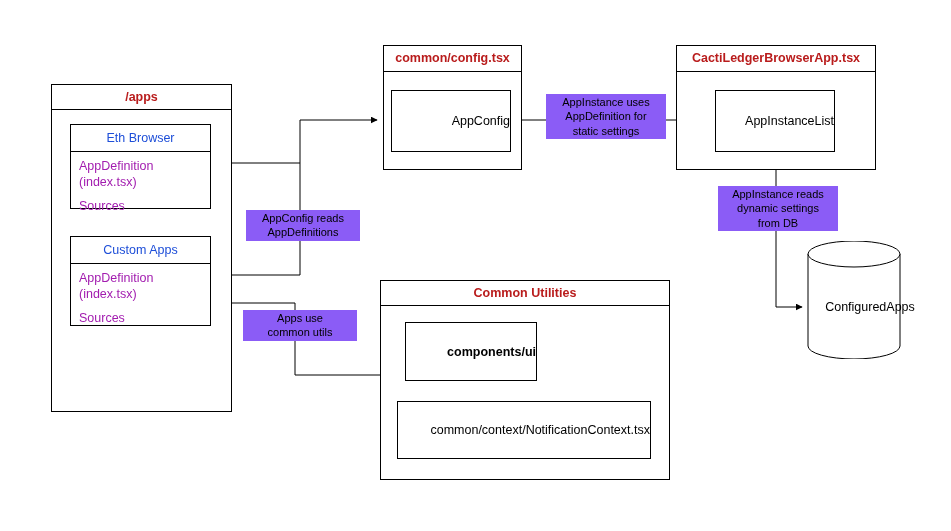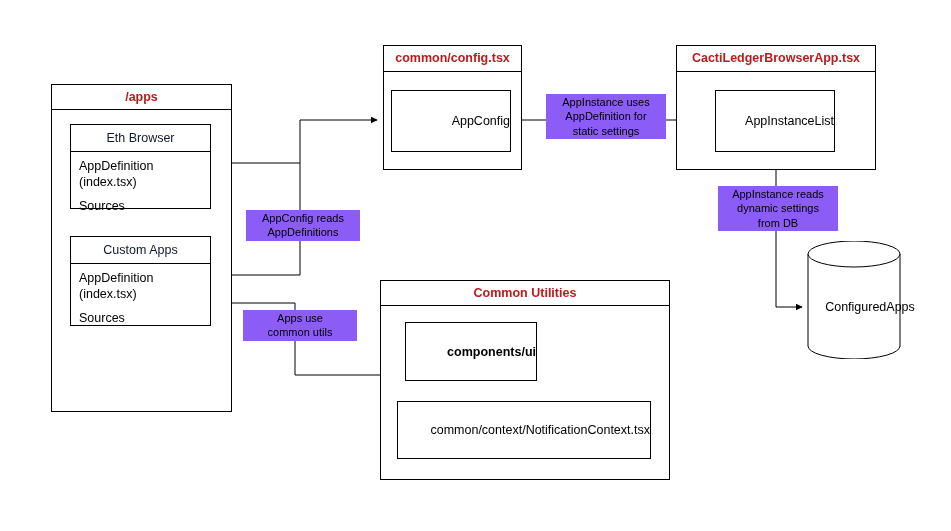--- a/index.html
+++ b/index.html
@@ -45,29 +45,29 @@
     position: absolute;
     box-sizing: border-box;
     border: 1px solid #000000;
     background: #ffffff;
   }
   .card-title {
     box-sizing: border-box;
     border-bottom: 1px solid #000000;
     text-align: center;
     font-size: 12.5px;
-    color: #0f172a;
+    color: #1d4ed8;
     display: flex;
     align-items: center;
     justify-content: center;
   }
   .card-body {
     padding: 7px 8px 0 8px;
     font-size: 12.5px;
-    color: #000000;
+    color: #a21caf;
     line-height: 1.25;
   }
   .card-line {
     display: block;
     white-space: pre;
   }
   .card-gap {
     height: 9px;
   }
   .plain-box {

